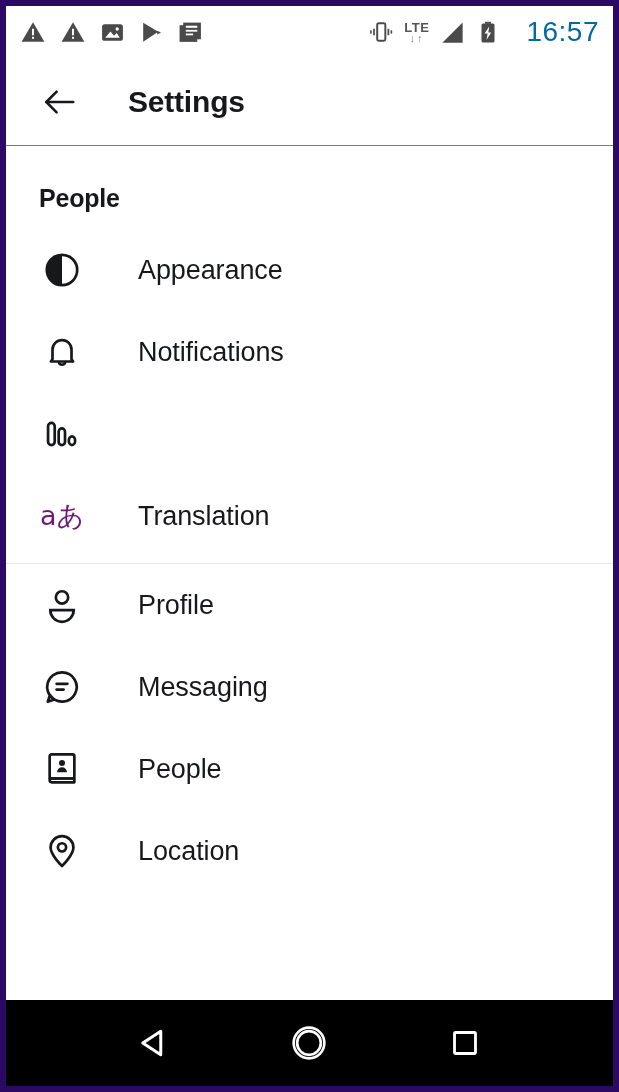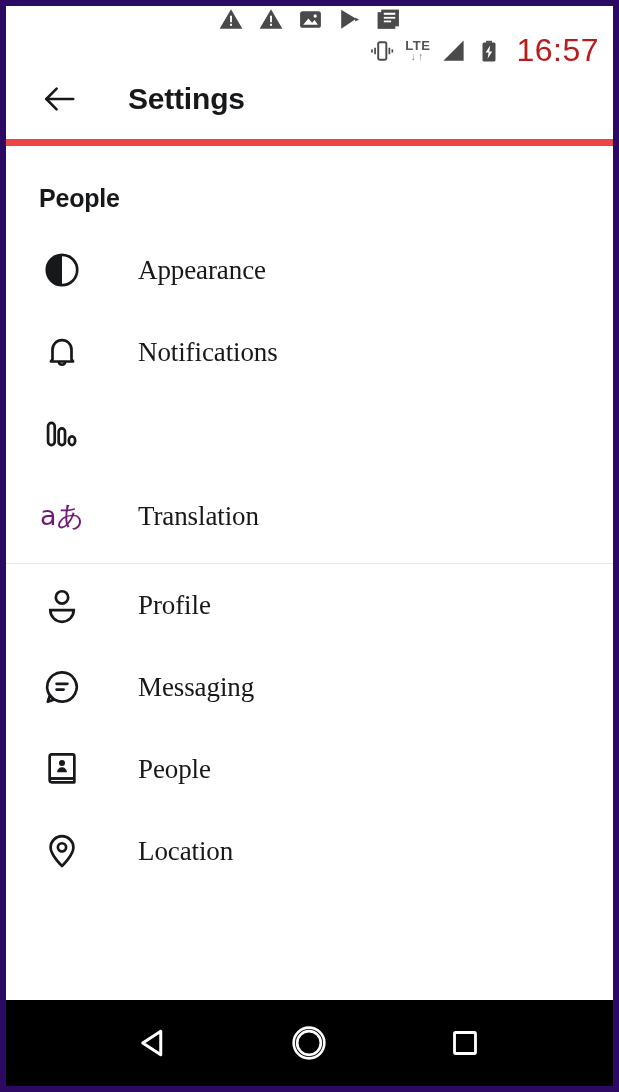--- a/index.html
+++ b/index.html
@@ -18,47 +18,46 @@
   }
 
   
   #statusbar {
     height: 52px;
     background: #ffffff;
     display: flex;
     align-items: center;
     padding: 0 14px 0 14px;
     position: relative;
-    flex-direction: column;
   }
   .sb-left { display: flex; align-items: center; gap: 14px; }
   .sb-right { display: flex; align-items: center; gap: 10px; margin-left: auto; }
   .sb-icon { display: block; }
   .sb-clock {
-    font-size: 32px;
-    color: #b91c1c;
+    font-size: 28px;
+    color: #0369a1;
     font-weight: 400;
     letter-spacing: 0.5px;
-    margin-left: 5px;
+    margin-left: 16px;
   }
   .lte-wrap {
     display: flex; flex-direction: column; align-items: center;
     line-height: 1;
   }
   .lte-text { font-size: 13px; color: #555; font-weight: 700; letter-spacing: .5px;}
   .lte-arrows { font-size: 11px; color: #888; letter-spacing: 2px; margin-top: -1px;}
 
   
   #appbar {
     height: 88px;
     background: #ffffff;
     display: flex;
     align-items: center;
     padding-left: 30px;
-    border-bottom: 7px solid #ef4444;
+    border-bottom: 1px solid #ef4444;
   }
   #appbar .back { width: 46px; height: 46px; display:flex; align-items:center; justify-content:center; cursor:pointer;}
   #appbar .title {
     font-size: 30px;
     font-weight: 700;
     color: #17181a;
     margin-left: 46px;
     letter-spacing: -0.2px;
   }
 
@@ -90,21 +89,20 @@
     align-items: center;
     justify-content: center;
     flex: 0 0 46px;
   }
   .row .lbl {
     font-size: 27px;
     color: #17181a;
     margin-left: 53px;
     font-weight: 400;
     letter-spacing: -0.1px;
-    font-family: Liberation Serif, serif;
   }
   .divider {
     height: 1px;
     background: #e8e8e8;
     width: 100%;
   }
   .sec-gap { height: 6px; }
 
   
   #navbar {

